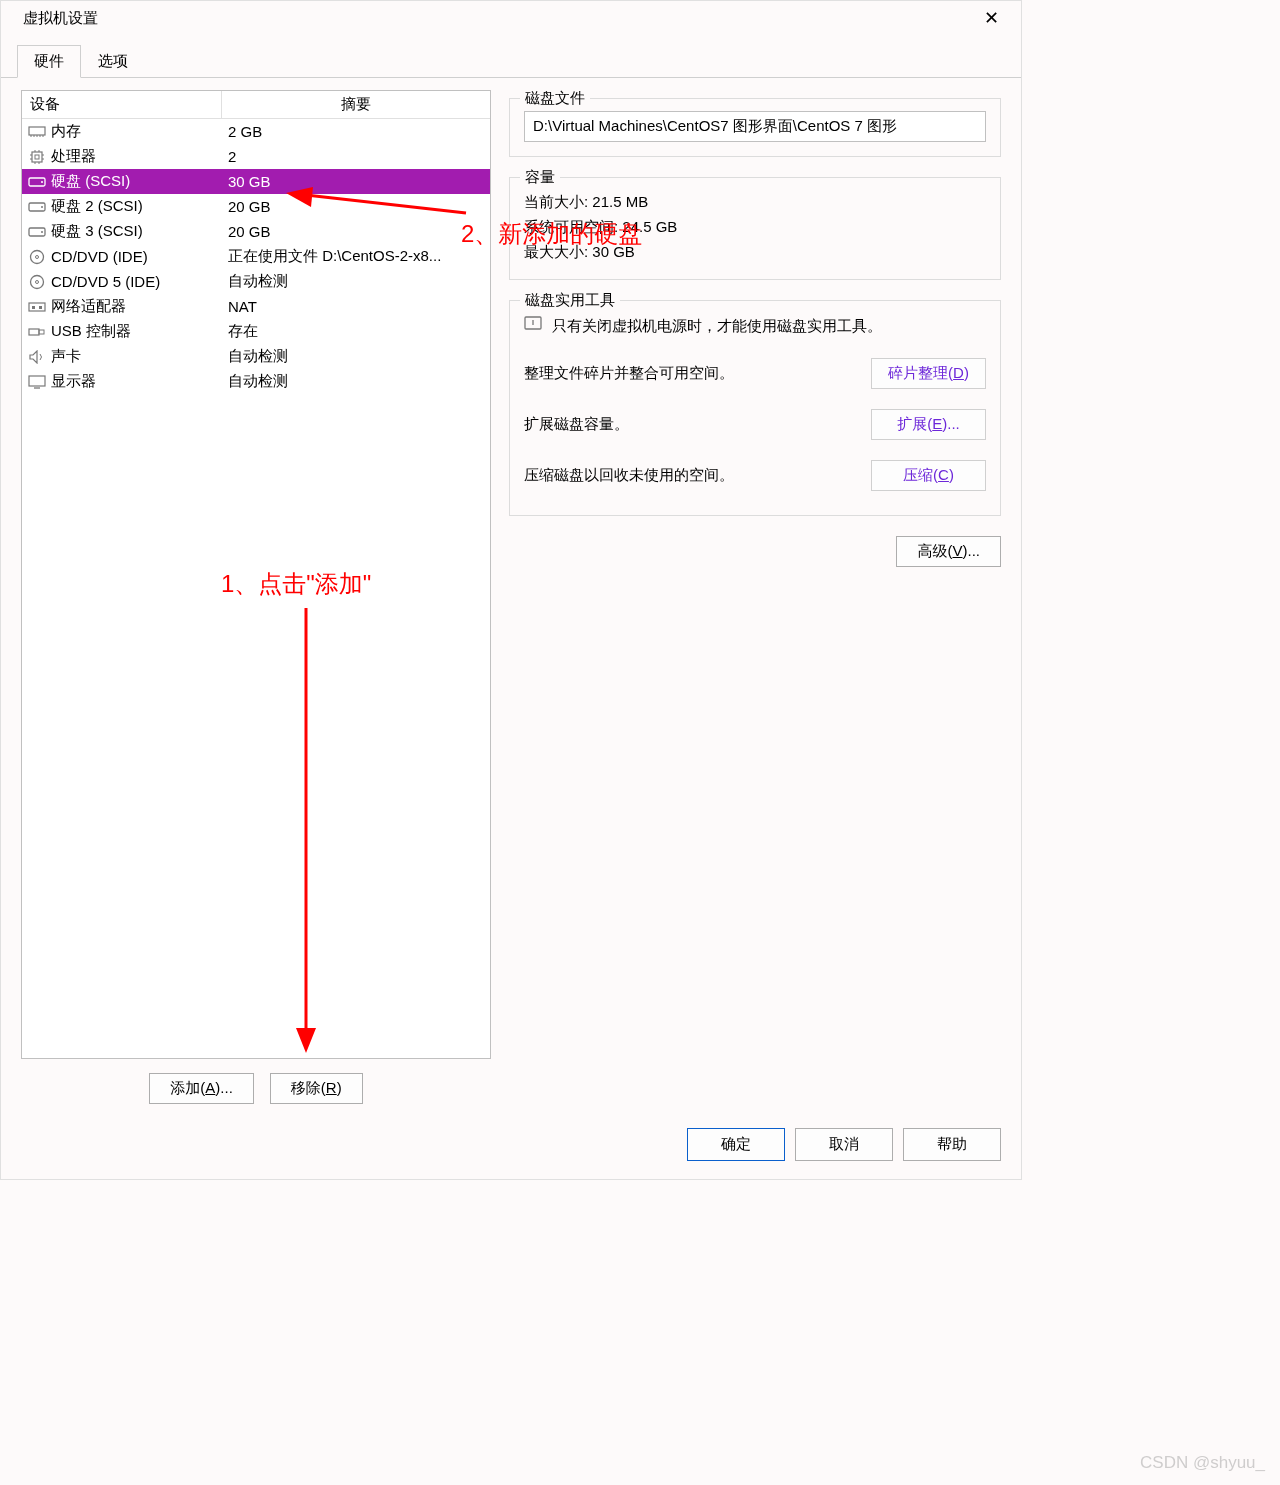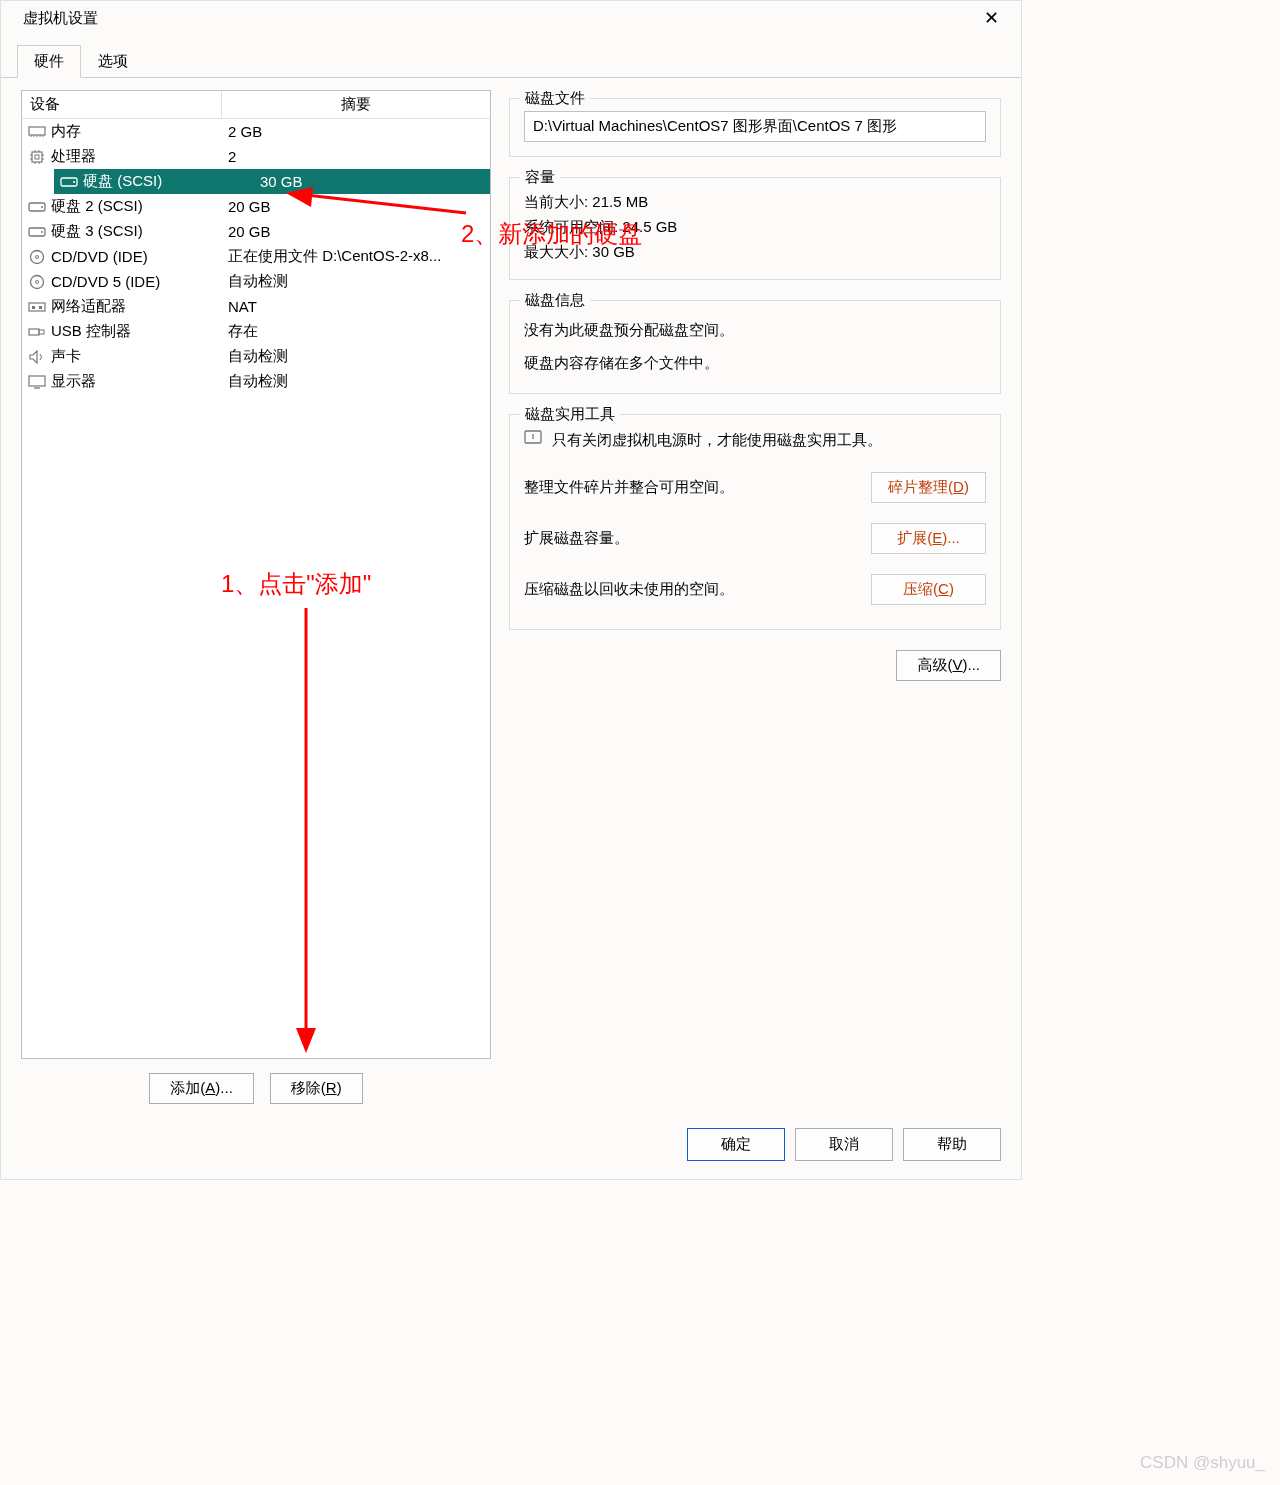--- a/index.html
+++ b/index.html
@@ -92,23 +92,22 @@
       text-align: center;
     }
     .device-row {
       display: flex;
       padding: 1px 0;
       font-size: 15px;
       cursor: default;
       align-items: center;
     }
     .device-row.selected {
-      background: #0f766e;
+      background: #a21caf;
       color: #fff;
-      margin-left: 32px;
     }
     .device-row .cell-device {
       width: 200px;
       padding: 2px 6px;
       display: flex;
       align-items: center;
       gap: 5px;
       white-space: nowrap;
     }
     .device-row .cell-summary {
@@ -134,21 +133,21 @@
     }
     .btn {
       padding: 5px 20px;
       border: 1px solid #adadad;
       background: #fdfdfd;
       font-size: 15px;
       cursor: pointer;
       font-family: inherit;
     }
     .btn.disabled {
-      color: #c2410c;
+      color: #6d28d9;
       border-color: #d0d0d0;
     }
     .right-panel {
       flex: 1;
       display: flex;
       flex-direction: column;
       gap: 12px;
     }
     .group {
       border: 1px solid #dcdcdc;
@@ -423,25 +422,20 @@
         <div class="disk-file-box">D:\Virtual Machines\CentOS7 图形界面\CentOS 7 图形</div>
       </div>
 
       <div class="group">
         <div class="group-title">容量</div>
         <div class="capacity-row">当前大小: 21.5 MB</div>
         <div class="capacity-row">系统可用空间: 24.5 GB</div>
         <div class="capacity-row">最大大小: 30 GB</div>
       </div>
 
-      <div class="group">
-        <div class="group-title">磁盘信息</div>
-        <div class="info-row">没有为此硬盘预分配磁盘空间。</div>
-        <div class="info-row">硬盘内容存储在多个文件中。</div>
-      </div>
 
       <div class="group">
         <div class="group-title">磁盘实用工具</div>
         <div class="util-note">
           <span class="icon-box">
             <svg width="18" height="16" viewBox="0 0 18 16">
                 <rect x="1" y="1" width="16" height="12" rx="1" class="icon-svg-gray"></rect>
                 <line x1="9" y1="4" x2="9" y2="9" class="icon-svg-gray"></line>
               </svg>
           </span>

